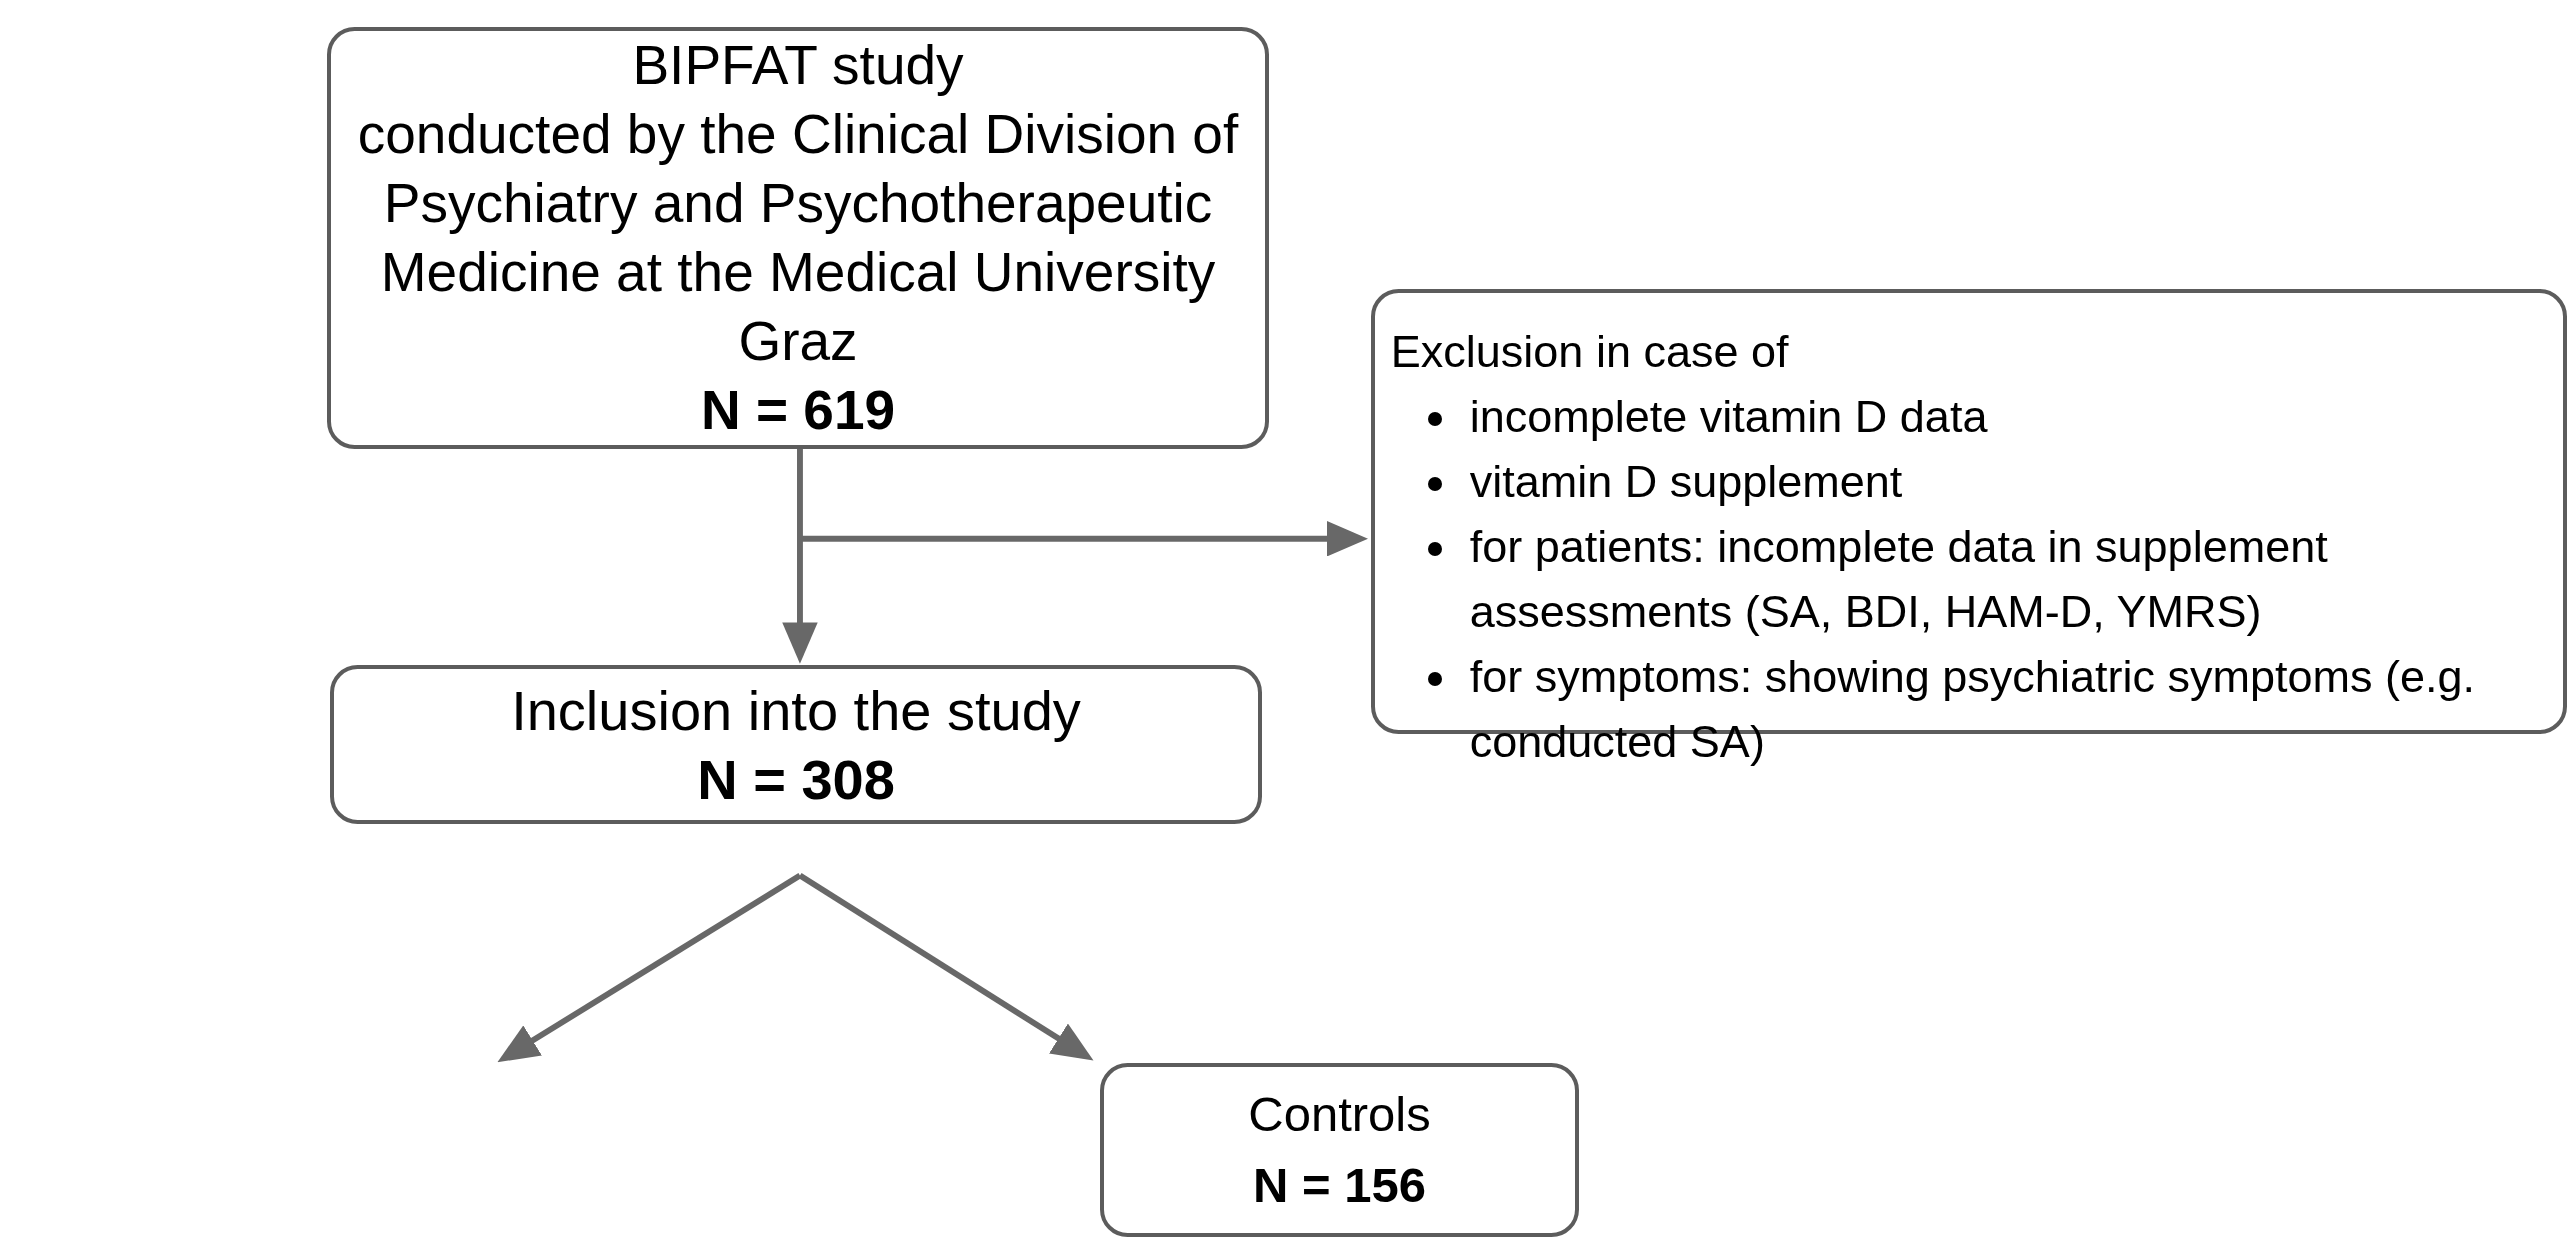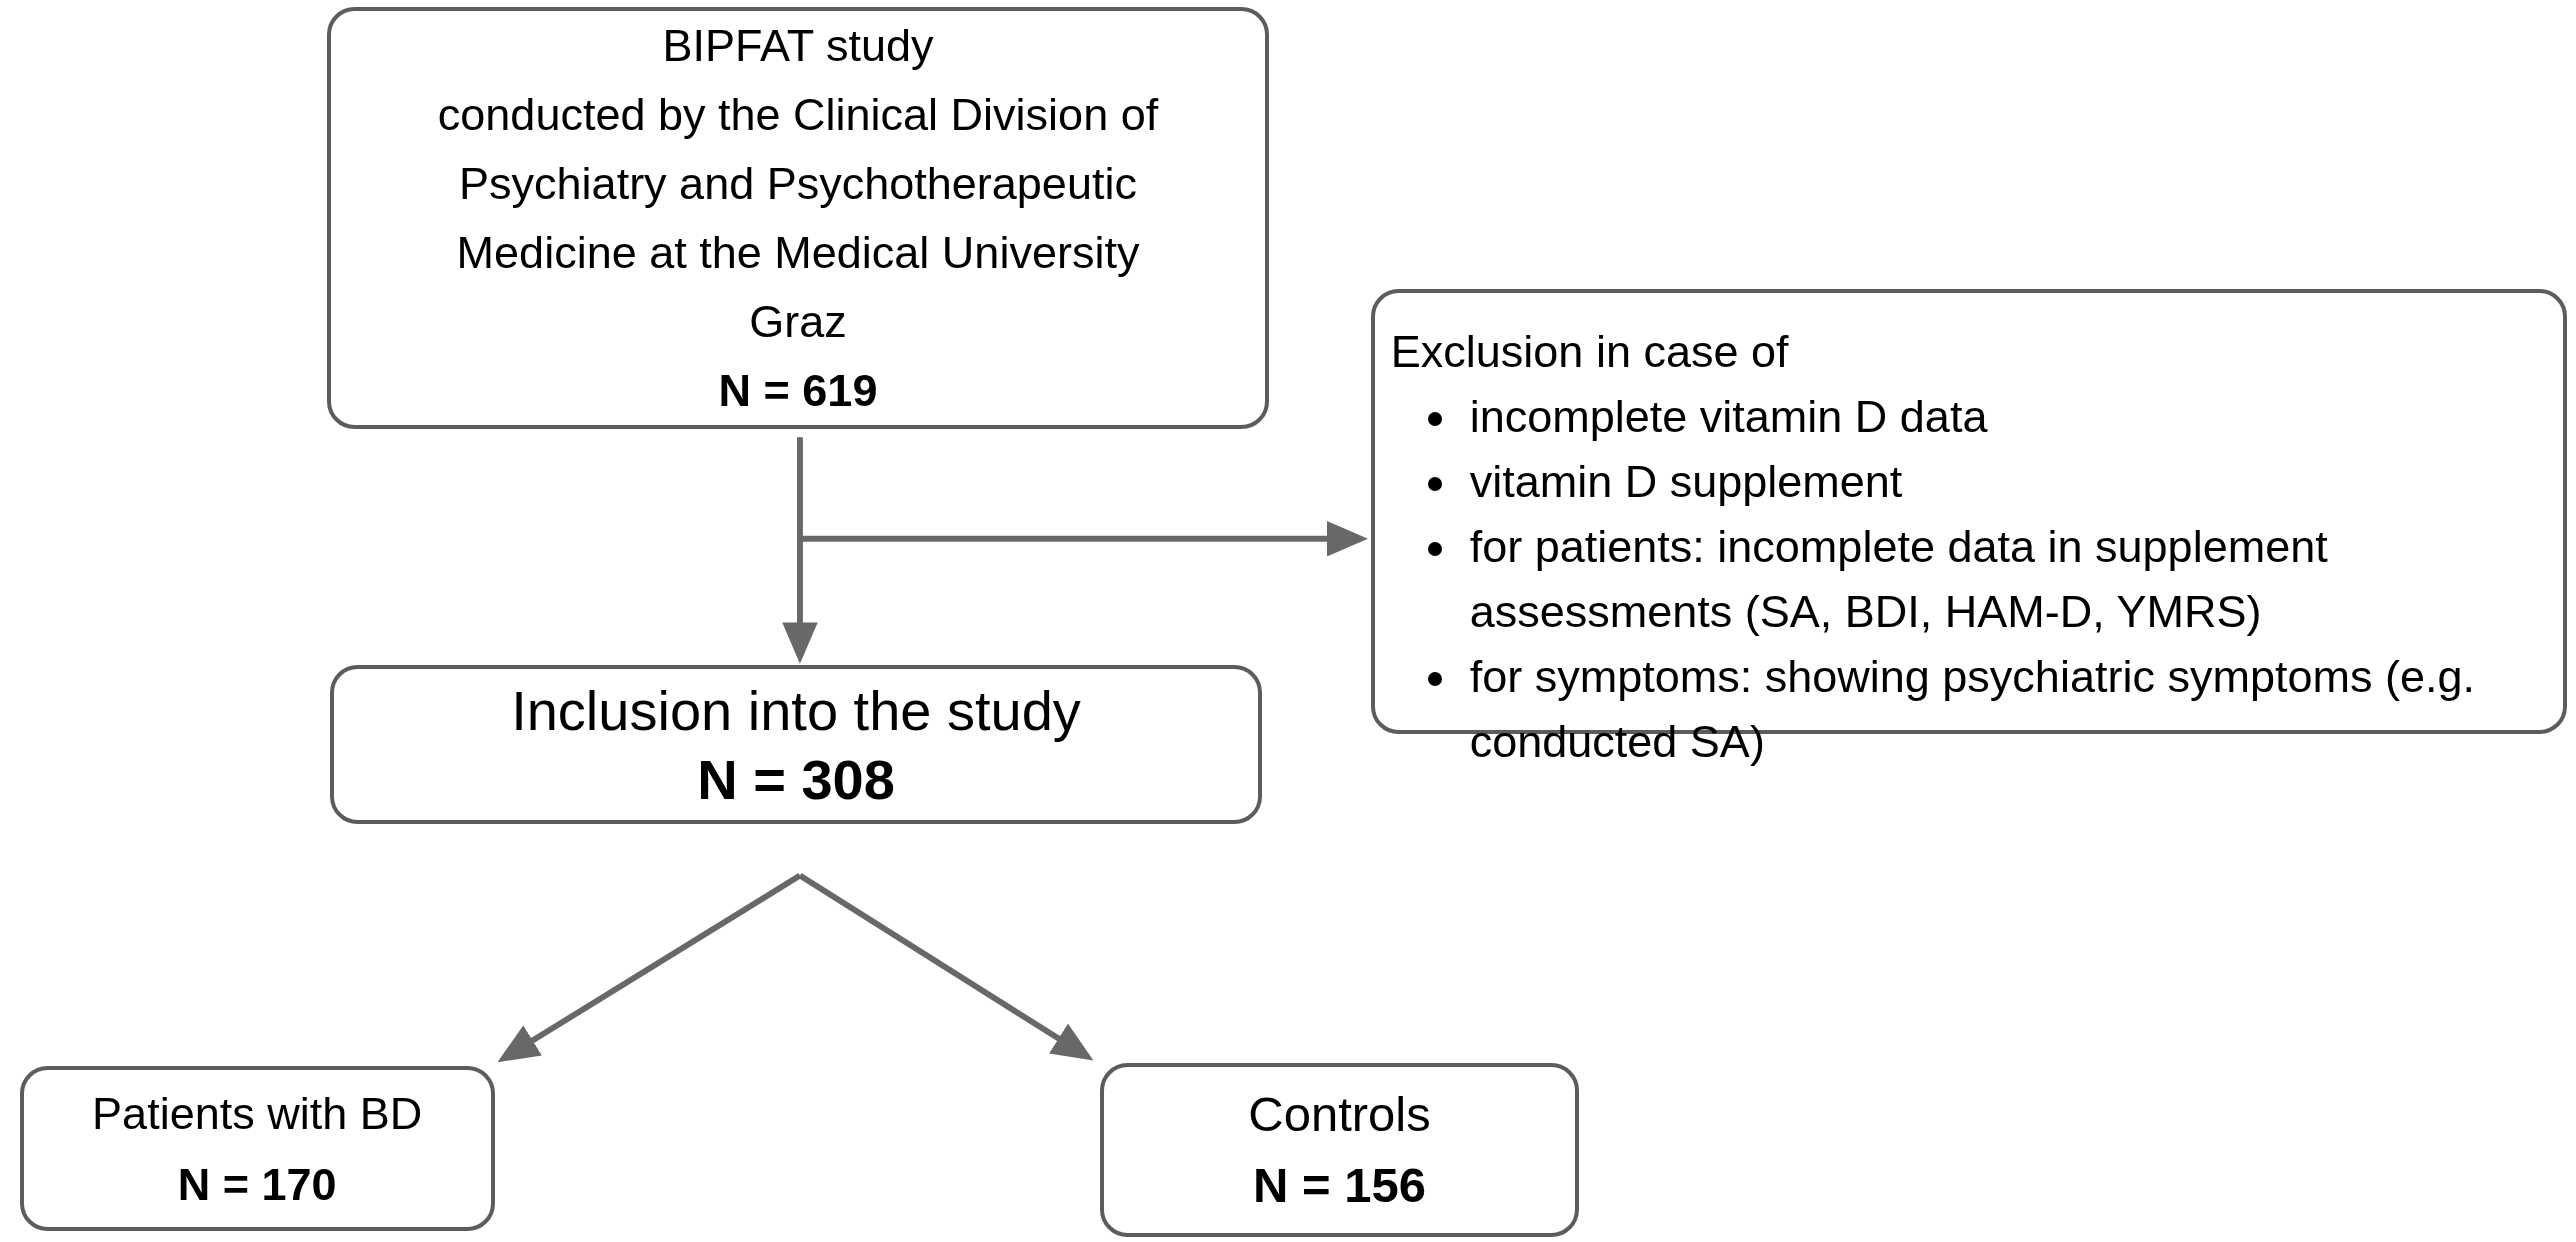--- a/index.html
+++ b/index.html
@@ -30,22 +30,22 @@
     display:flex;
     flex-direction:column;
     justify-content:center;
     align-items:center;
     text-align:center;
   }
   .box .line{white-space:nowrap;}
   .bold{font-weight:bold;}
 
   #bipfat-box{
-    left:327px; top:7px; width:942px; height:422px;
-    font-size:45px; line-height:69px;
+    left:327px; top:27px; width:942px; height:422px;
+    font-size:55px; line-height:69px;
   }
   #exclusion-box{
     left:1371px; top:289px; width:1196px; height:445px;
     justify-content:flex-start; align-items:stretch; text-align:left;
     font-size:45px; line-height:65px;
     padding:25.6px 19.7px 19.7px 15.8px;
   }
   #exclusion-box ul{
     margin:0; padding:0 0 0 71px;
   }
@@ -109,24 +109,20 @@
       <li>for patients: incomplete data in supplement assessments (SA, BDI, HAM-D, YMRS)</li>
       <li>for symptoms: showing psychiatric symptoms (e.g. conducted SA)</li>
     </ul>
   </div>
 
   <div class="box" id="inclusion-box">
     <div class="line">Inclusion into the study</div>
     <div class="line bold">N = 308</div>
   </div>
 
-  <div class="box" id="patients-box">
-    <div class="line">Patients with BD</div>
-    <div class="line bold">N = 170</div>
-  </div>
 
   <div class="box" id="controls-box">
     <div class="line">Controls</div>
     <div class="line bold">N = 156</div>
   </div>
 
 </div>
 
 
 </body></html>

